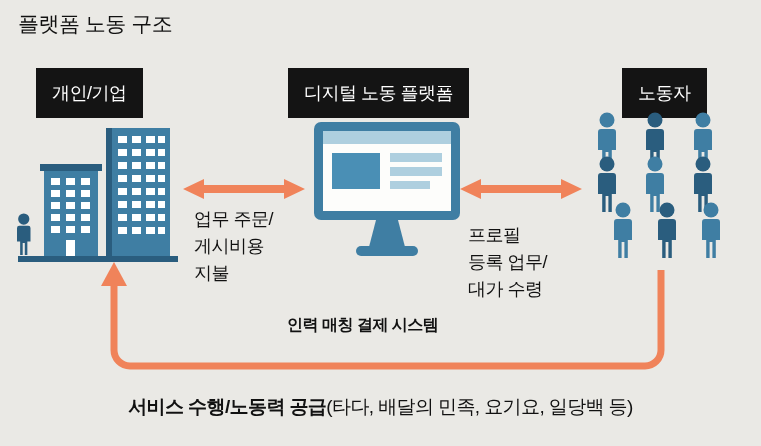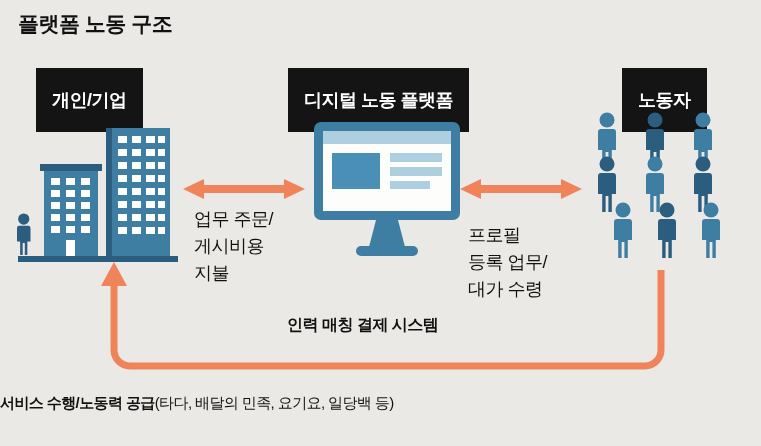--- a/index.html
+++ b/index.html
@@ -14,38 +14,38 @@
   html,body{margin:0;padding:0;}
   .canvas{
     position:relative;width:761px;height:446px;
     background:var(--background);
     font-family:"Liberation Sans",sans-serif;
     color:var(--text);
     overflow:hidden;
   }
   .abs{position:absolute;}
   .diagram-title{
-    left:18px;top:10px;font-size:21px;font-weight:bold;letter-spacing:-0.5px;
+    left:18px;top:10px;font-size:21px;font-weight:normal;letter-spacing:-0.5px;
   }
   .node-label{
     background:var(--label-box-bg);color:var(--label-box-text);
-    font-weight:bold;font-size:18px;padding:20px 16px;letter-spacing:-0.5px;
+    font-weight:normal;font-size:18px;padding:13px 16px;letter-spacing:-0.5px;
     white-space:nowrap;
   }
   .node-label.client{left:36px;top:68px;}
   .node-label.platform{left:288px;top:68px;}
   .node-label.worker{left:622px;top:68px;}
   .flow-text{font-size:18px;line-height:27px;letter-spacing:-0.5px;}
   .flow-text.left{left:194px;top:206px;}
   .flow-text.right{left:468px;top:222px;}
   .platform-caption{
     left:287px;top:315px;font-size:16px;font-weight:bold;letter-spacing:-0.5px;
   }
   .bottom-text{
-    left:0;top:394px;width:100%;font-size:15px;letter-spacing:-0.6px;
+    left:0;top:394px;width:100%;text-align:center;font-size:19px;letter-spacing:-0.6px;
   }
   .bottom-text .main{font-weight:bold;}
   svg{display:block;}
 </style>
 </head>
 <body>
 
 <div class="canvas">
 
   <div class="abs diagram-title">플랫폼 노동 구조</div>

